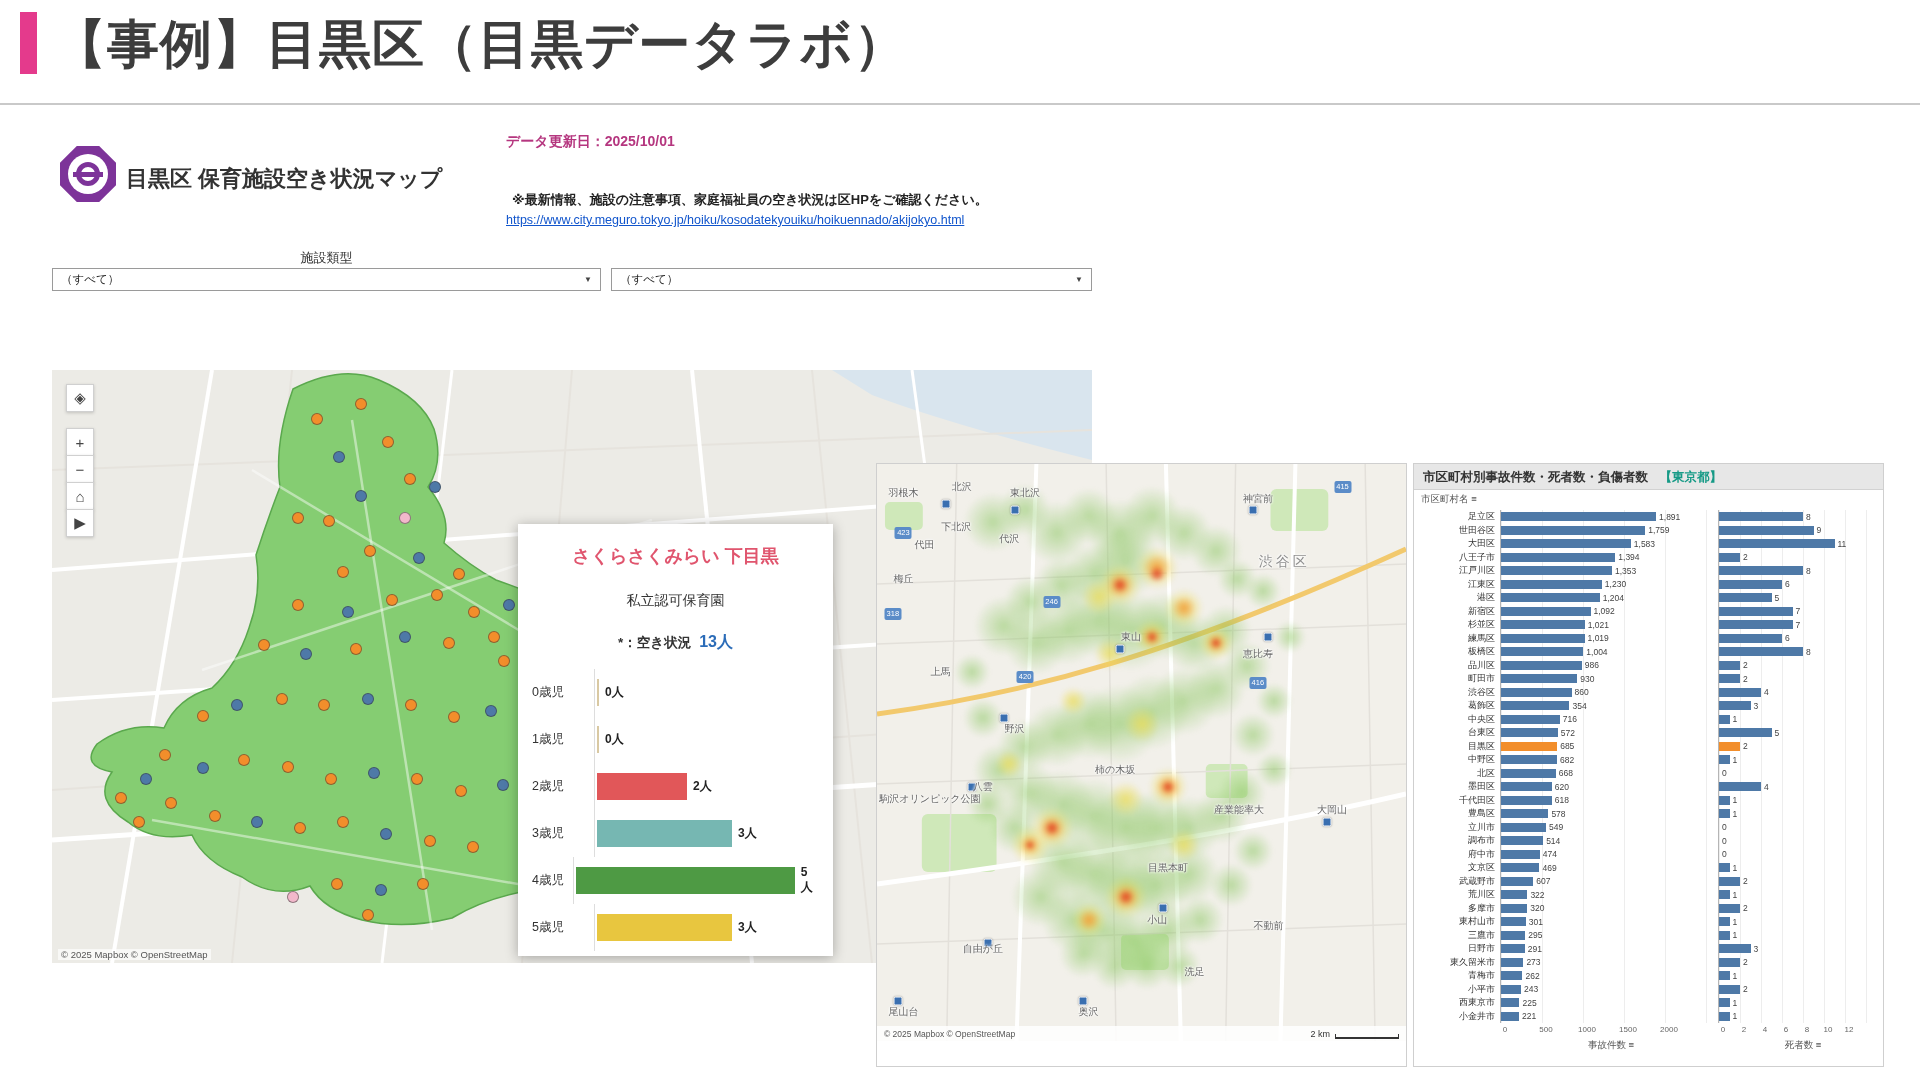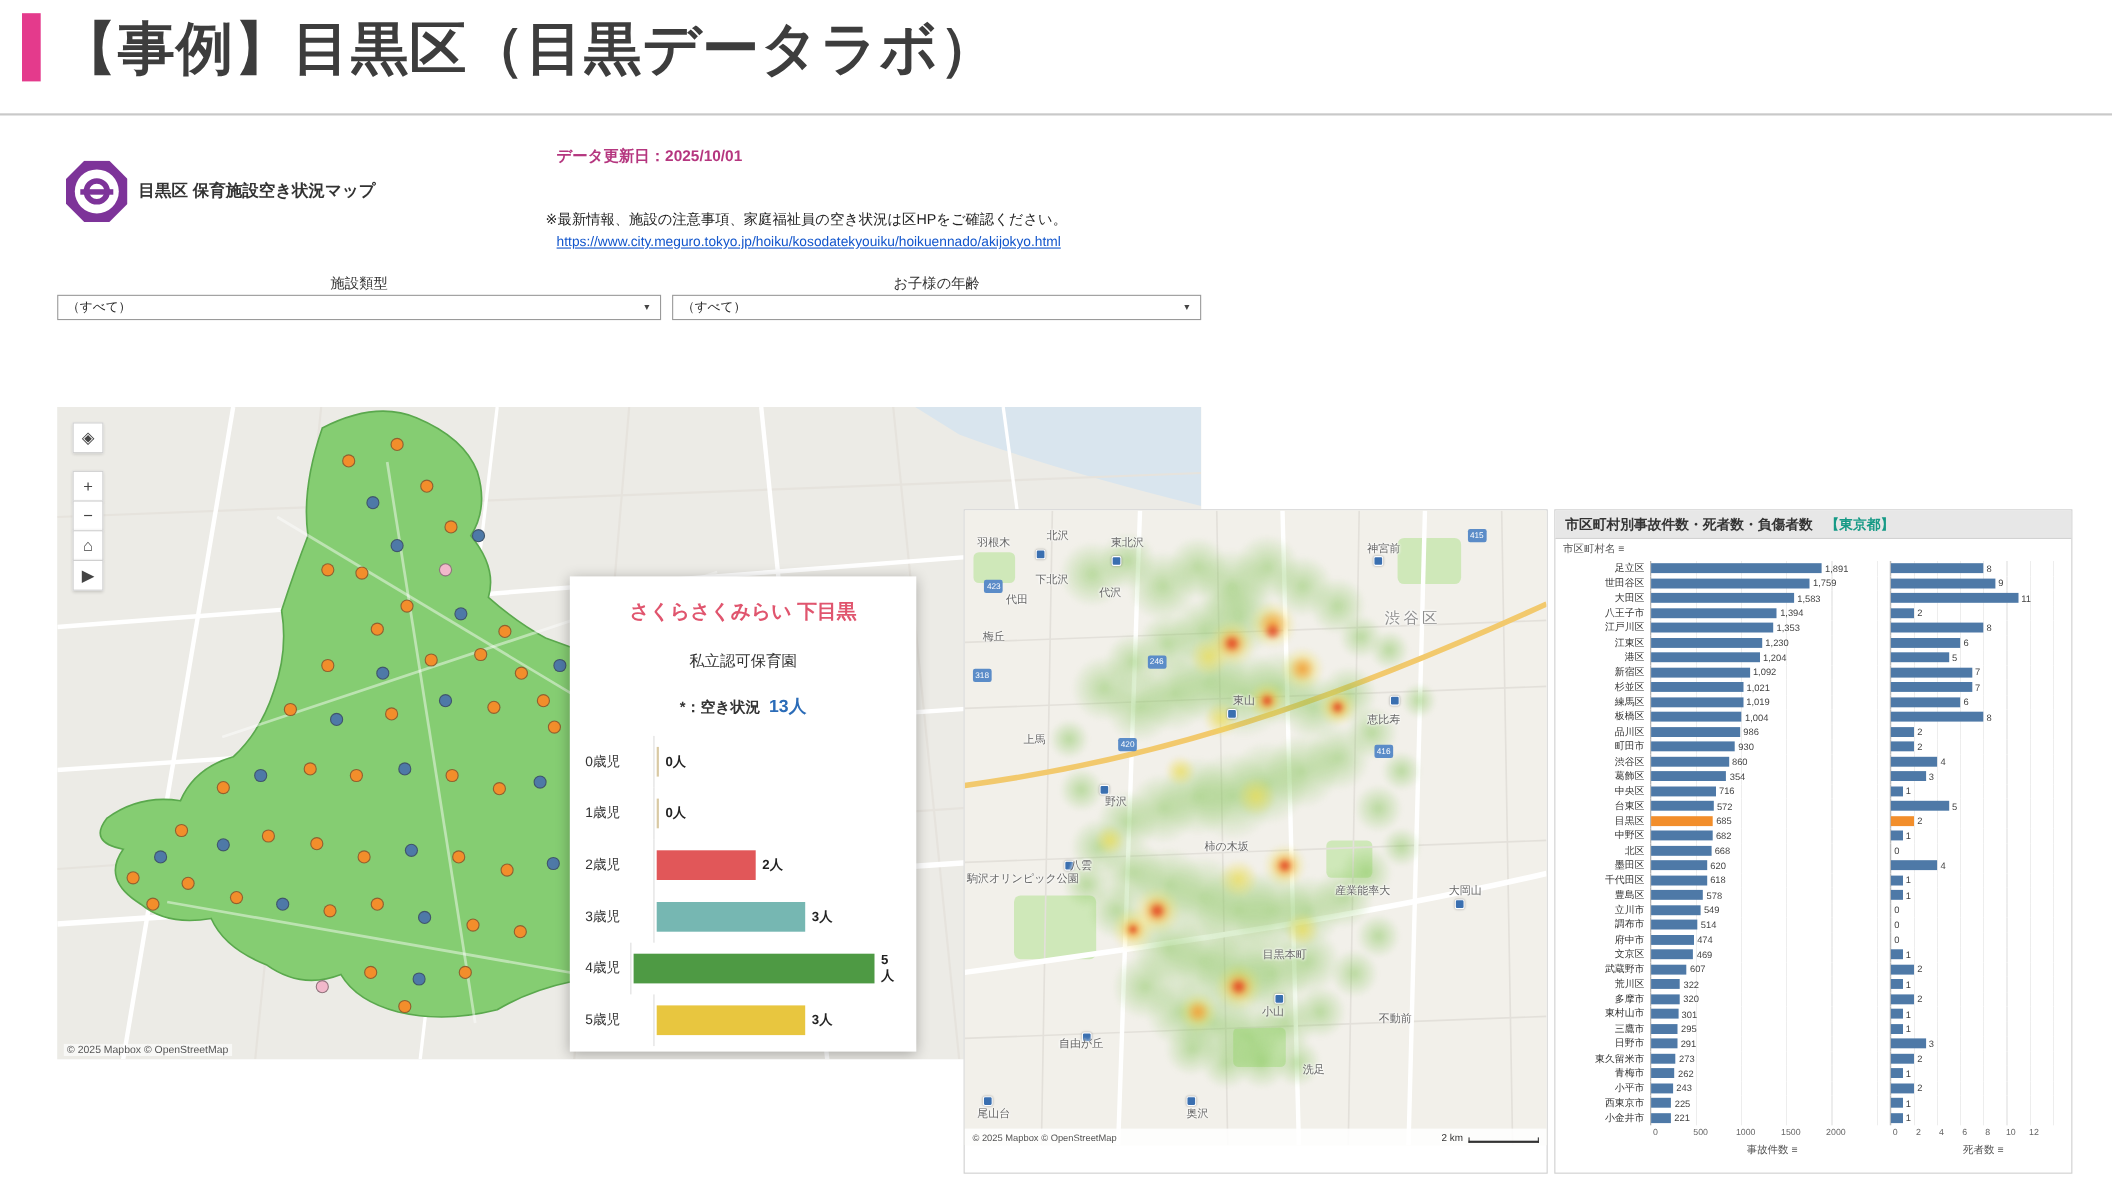--- a/index.html
+++ b/index.html
@@ -11,23 +11,23 @@
   .accent { position:absolute; left:20px; top:12px; width:17px; height:62px; background:#e43a8c; }
   .slide-title { position:absolute; left:54px; top:10px; font-size:52px; font-weight:bold; color:#3d3d3d; letter-spacing:1px; }
   .divider { position:absolute; left:0; top:103px; width:1920px; height:2px; background:#c9c9c9; }
 
   
   .logo { position:absolute; left:60px; top:146px; width:56px; height:56px; }
   .logo-outer { position:absolute; inset:0; background:#7d3399; clip-path:polygon(30% 0,70% 0,100% 30%,100% 70%,70% 100%,30% 100%,0 70%,0 30%); }
   .logo-circle { position:absolute; left:8px; top:8px; width:40px; height:40px; background:#fff; border-radius:50%; }
   .logo-ring { position:absolute; left:16px; top:16px; width:24px; height:24px; border:5px solid #7d3399; border-radius:50%; background:#fff; }
   .logo-bar { position:absolute; left:13px; top:26px; width:30px; height:5px; background:#7d3399; }
-  .hoiku-title { position:absolute; left:126px; top:164px; font-size:15px; font-weight:bold; color:#333; }
+  .hoiku-title { position:absolute; left:126px; top:164px; font-size:22px; font-weight:bold; color:#333; }
   .updated { position:absolute; left:506px; top:133px; font-size:14px; font-weight:bold; color:#b5367f; }
-  .note { position:absolute; left:496px; top:191px; font-size:13px; font-weight:normal; color:#222; }
+  .note { position:absolute; left:512px; top:191px; font-size:13px; font-weight:bold; color:#222; }
   .link { position:absolute; left:506px; top:213px; font-size:12.5px; color:#1155cc; text-decoration:underline; cursor:pointer; }
 
   .filter-label { position:absolute; top:249px; font-size:13px; color:#333; text-align:center; }
   .fl1 { left:52px; width:549px; } .fl2 { left:611px; width:481px; }
   .select { position:absolute; top:268px; height:23px; background:#fff; border:1px solid #9a9a9a; font-size:11.5px; color:#222; display:flex; align-items:center; padding:0 8px; cursor:pointer; }
   .sel1 { left:52px; width:549px; } .sel2 { left:611px; width:481px; }
   .select .caret { margin-left:auto; font-size:8px; color:#444; }
 
   
   .map1 { position:absolute; left:52px; top:370px; width:1040px; height:593px; background:#ecebe6; overflow:hidden; }
@@ -114,21 +114,20 @@
     <div class="logo-circle"></div>
     <div class="logo-ring"></div>
     <div class="logo-bar"></div>
   </div>
   <div class="hoiku-title">目黒区 保育施設空き状況マップ</div>
   <div class="updated">データ更新日：2025/10/01</div>
   <div class="note">※最新情報、施設の注意事項、家庭福祉員の空き状況は区HPをご確認ください。</div>
   <a class="link">https://www.city.meguro.tokyo.jp/hoiku/kosodatekyouiku/hoikuennado/akijokyo.html</a>
 
   <div class="filter-label fl1">施設類型</div>
-  <div class="filter-label fl2">お子様の年齢</div>
   <div class="select sel1">
     <span>（すべて）</span>
     <span class="caret">▼</span>
   </div>
   <div class="select sel2">
     <span>（すべて）</span>
     <span class="caret">▼</span>
   </div>
 
   <div class="map1">

